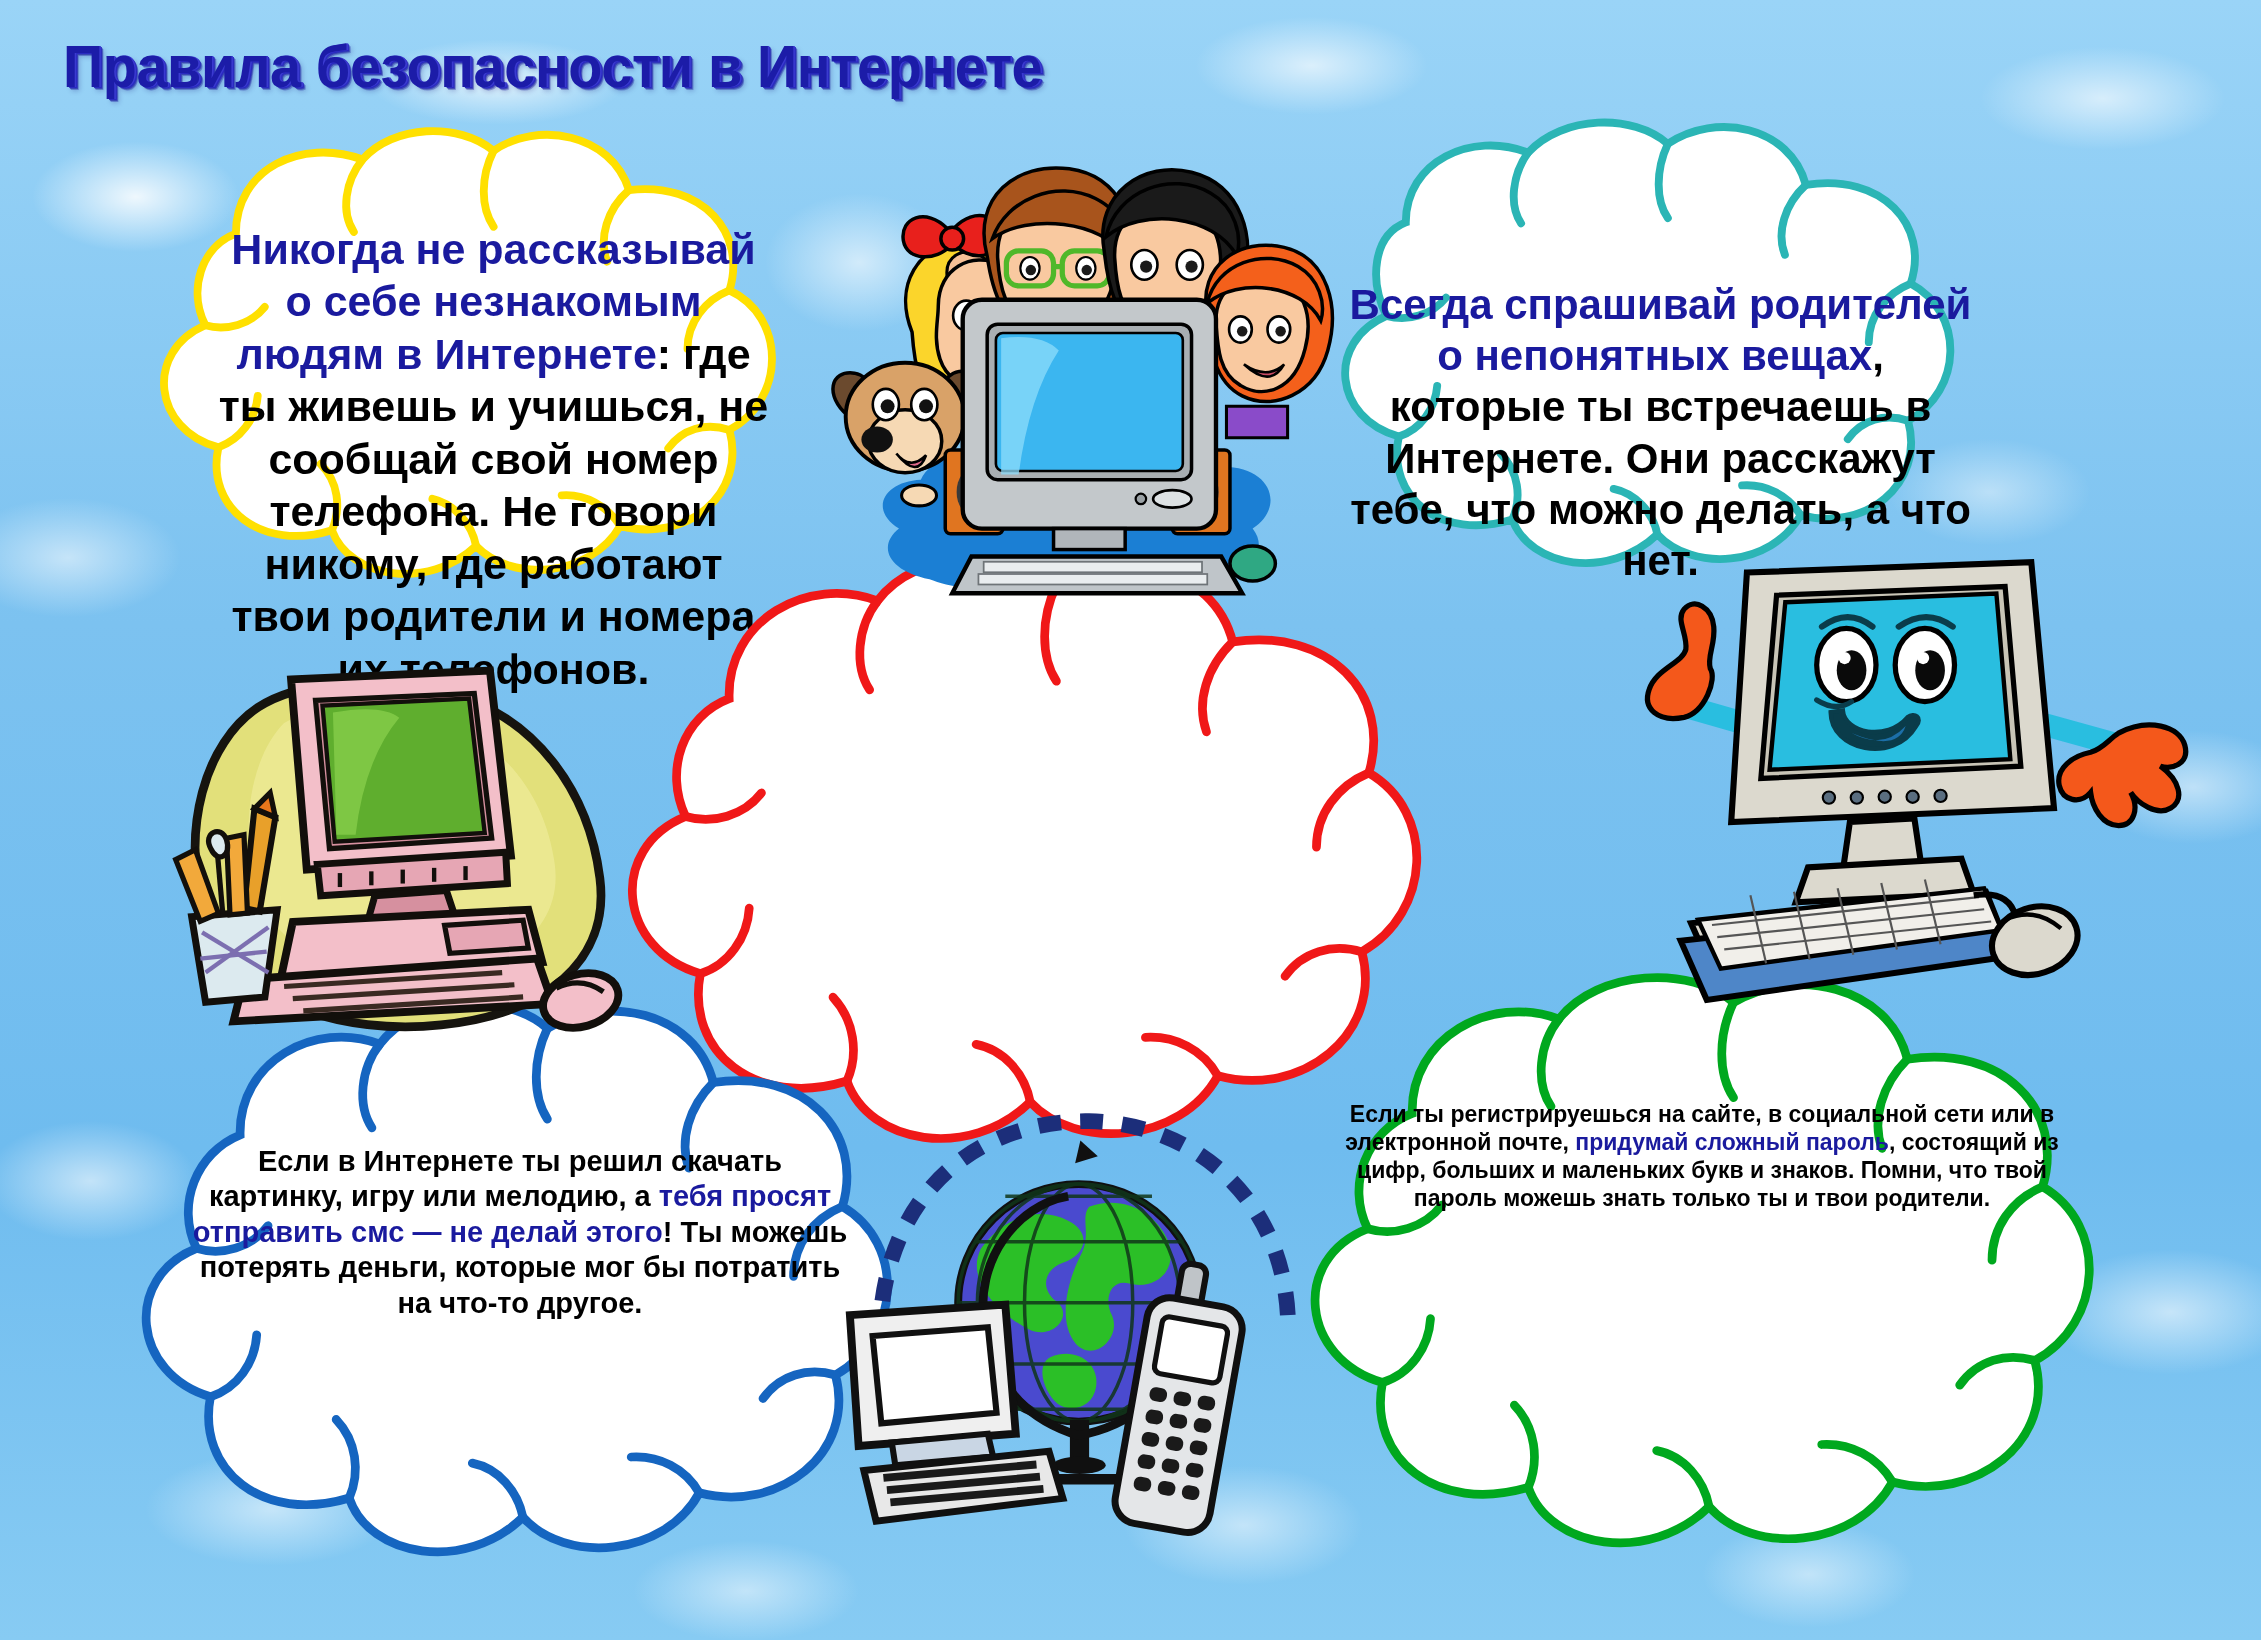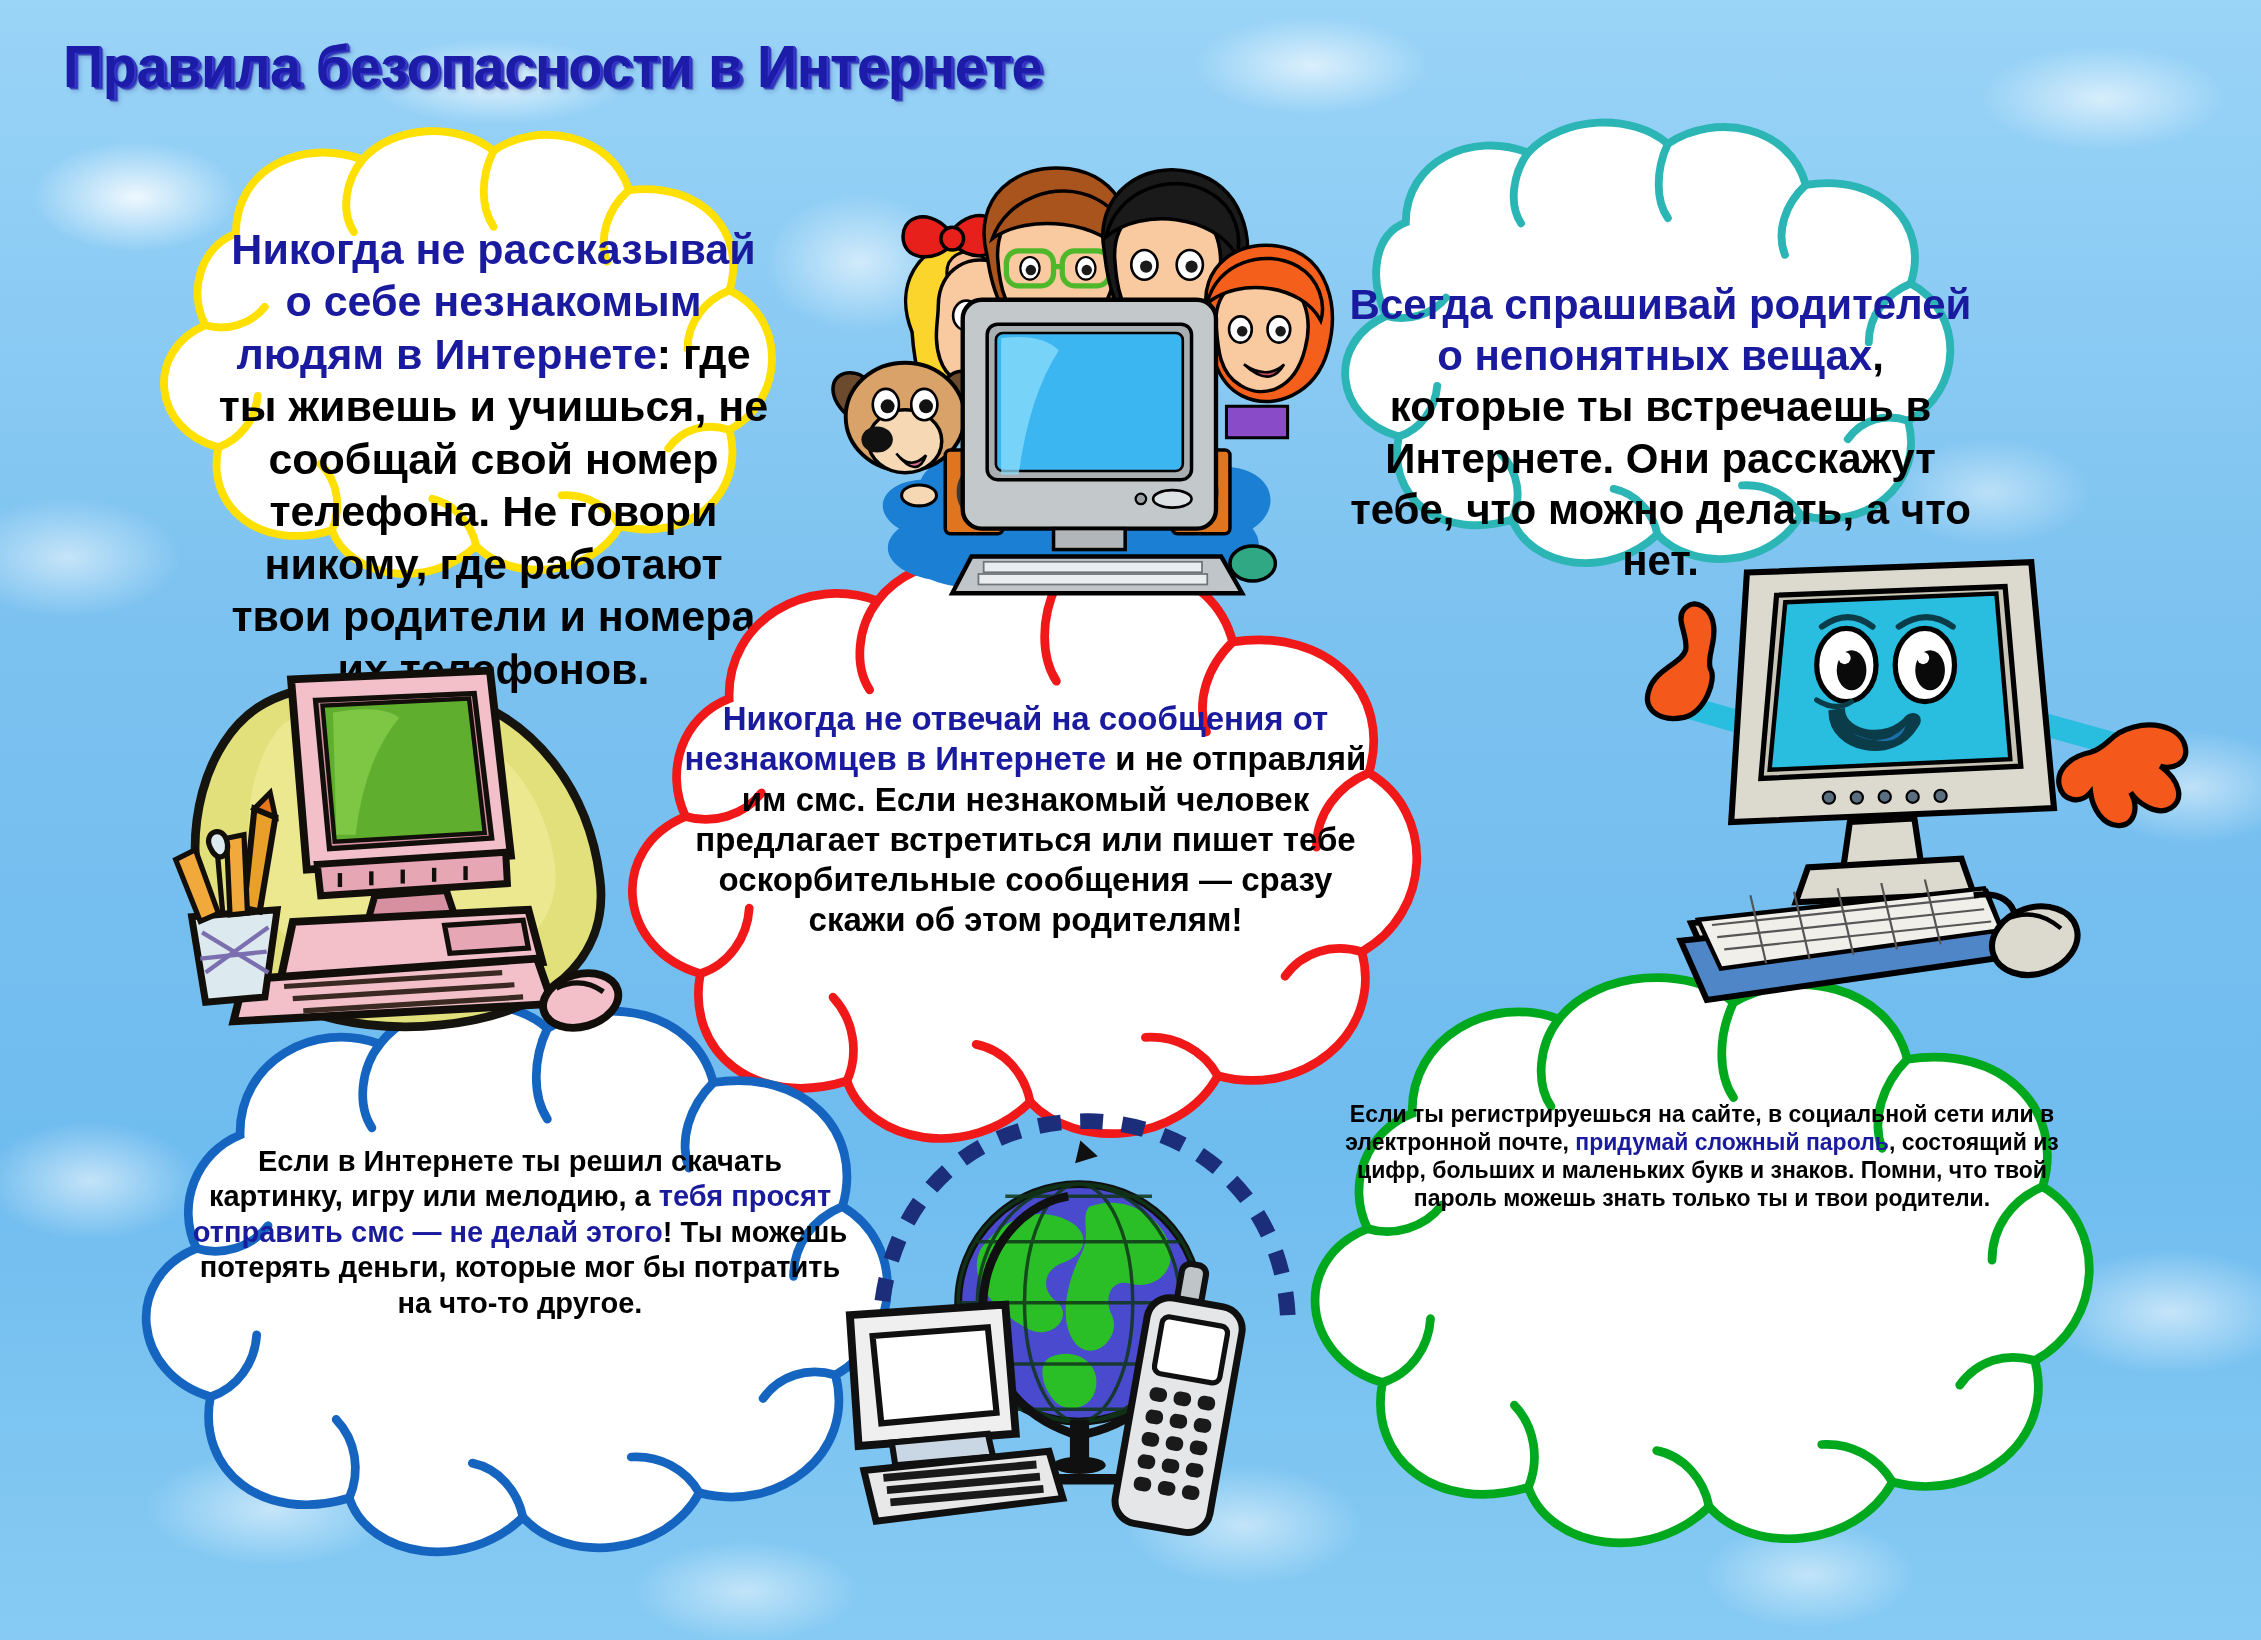--- a/index.html
+++ b/index.html
@@ -157,23 +157,20 @@
         <path d="M772,95 C742,124 730,164 742,198"></path>
         <path d="M928,245 C892,260 868,292 868,330"></path>
         <path d="M920,450 C886,440 852,450 832,478"></path>
         <path d="M755,592 C738,562 706,546 672,548"></path>
         <path d="M540,622 C534,590 510,562 478,556"></path>
         <path d="M330,598 C344,566 338,528 314,502"></path>
         <path d="M162,475 C194,465 216,434 218,400"></path>
         <path d="M145,295 C176,304 212,294 232,268"></path>
       </g>
     </svg>
-    <div class="txt">
-      <span class="blue">Никогда не отвечай на сообщения от незнакомцев в Интернете</span><span> и не отправляй им смс. Если незнакомый человек предлагает встретиться или пишет тебе оскорбительные сообщения — сразу скажи об этом родителям!</span>
-    </div>
   </div>
 
   <div class="cloud" id="cloud-download">
     <svg viewBox="0 0 960 700" preserveAspectRatio="none">
       <path d="M180,150 C178,66 265,18 340,46 C382,-10 486,-14 532,28 C598,-12 702,8 722,90
                C826,74 895,146 870,232 C942,274 938,382 862,425 C886,515 796,584 706,560
                C666,634 552,642 504,588 C438,652 328,634 305,566
                C206,596 130,534 146,450 C57,424 45,314 130,280 C106,230 130,170 180,150 Z" fill="#ffffff" stroke="#1565C0" stroke-width="10" stroke-linecap="round"></path>
       <g fill="none" stroke="#1565C0" stroke-width="10" stroke-linecap="round">
         <path d="M340,46 C318,74 314,116 331,142"></path>

